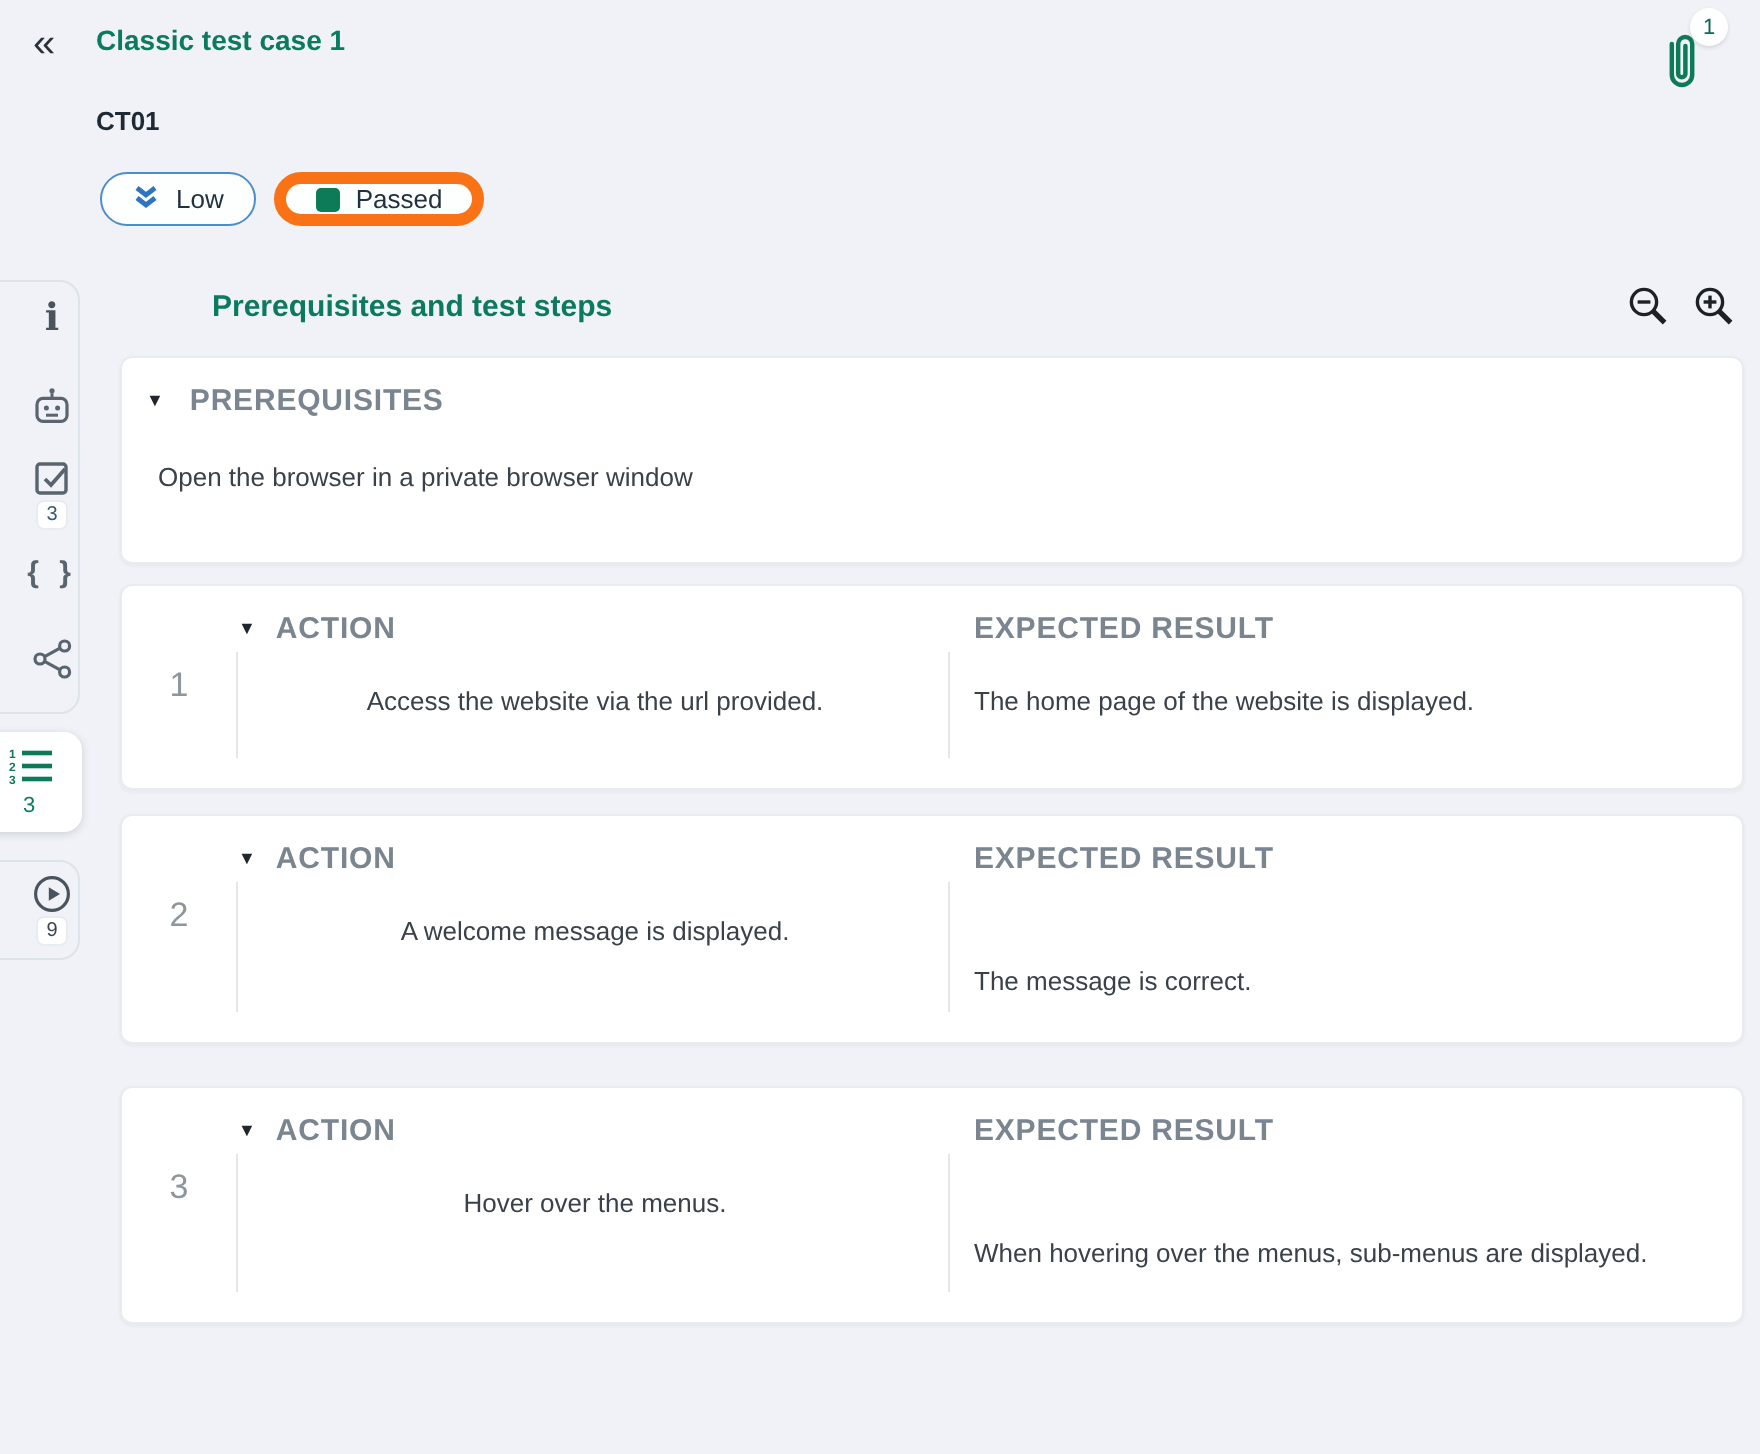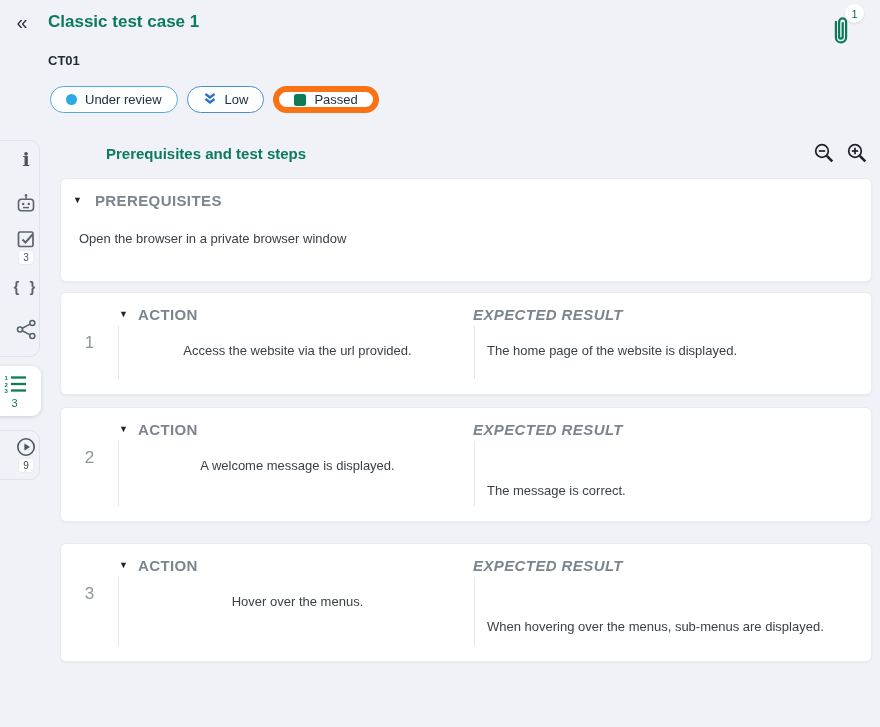--- a/index.html
+++ b/index.html
@@ -4,21 +4,21 @@
 <style>
   * { margin:0; padding:0; box-sizing:border-box; }
   html,body { background:#f0f2f7; }
   body { font-family:"Liberation Sans", sans-serif; }
   .page { position:relative; width:880px; height:727px; background:#f0f2f7; overflow:hidden; }
 
   
   .back-btn { position:absolute; left:8px; top:8px; width:28px; height:28px;
     font-size:20px; color:#2b3138; display:flex; align-items:center; justify-content:center;
     cursor:pointer; }
-  .page-title { position:absolute; left:48px; top:12px; font-size:17px; font-weight:700; color:#0b7a5e; }
+  .page-title { position:absolute; left:48px; top:12px; font-size:14px; font-weight:700; color:#0b7a5e; }
   .case-id { position:absolute; left:48px; top:53px; font-size:13px; font-weight:700; color:#1f2a35; }
 
   .badges { position:absolute; left:50px; top:86px; display:flex; gap:9px; }
   .pill { height:27px; border-radius:14px; background:#fdfefe; display:inline-flex;
     align-items:center; gap:8px; padding:0 15px; font-size:13px; color:#22313f; cursor:pointer; }
   .pill.status { border:1px solid #56a9da; }
   .pill.priority { border:1px solid #4b8fca; }
   .pill.result { border:6px solid #f97316; }
   .dot { width:11px; height:11px; border-radius:50%; background:#29abe2; }
   .sq { width:12px; height:12px; border-radius:2.5px; background:#0d7a58; }
@@ -60,43 +60,39 @@
   .card.s2 { top:407px; height:115px; }
   .card.s3 { top:543px; height:119px; }
 
   .tri { font-size:9px; color:#20262c; cursor:pointer; line-height:1; }
   .col-label { font-size:15px; font-weight:700; letter-spacing:.4px; color:#7b858f; }
 
   .prereq-head { position:absolute; left:12px; top:13px; display:flex; align-items:center; gap:13px; }
   .prereq-body { position:absolute; left:18px; top:52px; font-size:13px; color:#3a4149; }
 
   .step-head-action { position:absolute; left:58px; top:13px; display:flex; align-items:center; gap:10px; }
-  .step-head-expected { position:absolute; left:412px; top:13px;font-style:italic; }
+  .step-head-expected { position:absolute; left:426px; top:13px; }
   .step-num { position:absolute; left:0; top:40px; width:57px; text-align:center;
     font-size:17px; color:#8d959d; }
   .cell { position:absolute; top:33px; bottom:15px; border-left:1px solid #e3e7ea;
     padding:16px 10px 0 12px; font-size:13px; color:#3a4149; line-height:1.35; }
   .cell.action { left:57px; width:356px;text-align:center; }
   .cell.expected { left:413px; right:16px; }
   .cell.expected.offset { padding-top:41px; }
 </style>
 </head>
 <body>
 
 <div class="page">
 
   <div class="back-btn">«</div>
   <div class="page-title">Classic test case 1</div>
   <div class="case-id">CT01</div>
 
   <div class="badges">
-    <div class="pill status">
-      <span class="dot"></span>
-      <span>Under review</span>
-    </div>
     <div class="pill priority">
       <span class="glyph">
         <svg width="14" height="13" viewBox="0 0 14 13">
           <polyline points="2.5,2 7,5.5 11.5,2" fill="none" stroke="#2f74c0" stroke-width="2.4"></polyline>
           <polyline points="2.5,7 7,10.5 11.5,7" fill="none" stroke="#2f74c0" stroke-width="2.4"></polyline>
         </svg>
       </span>
       <span>Low</span>
     </div>
     <div class="pill result">

